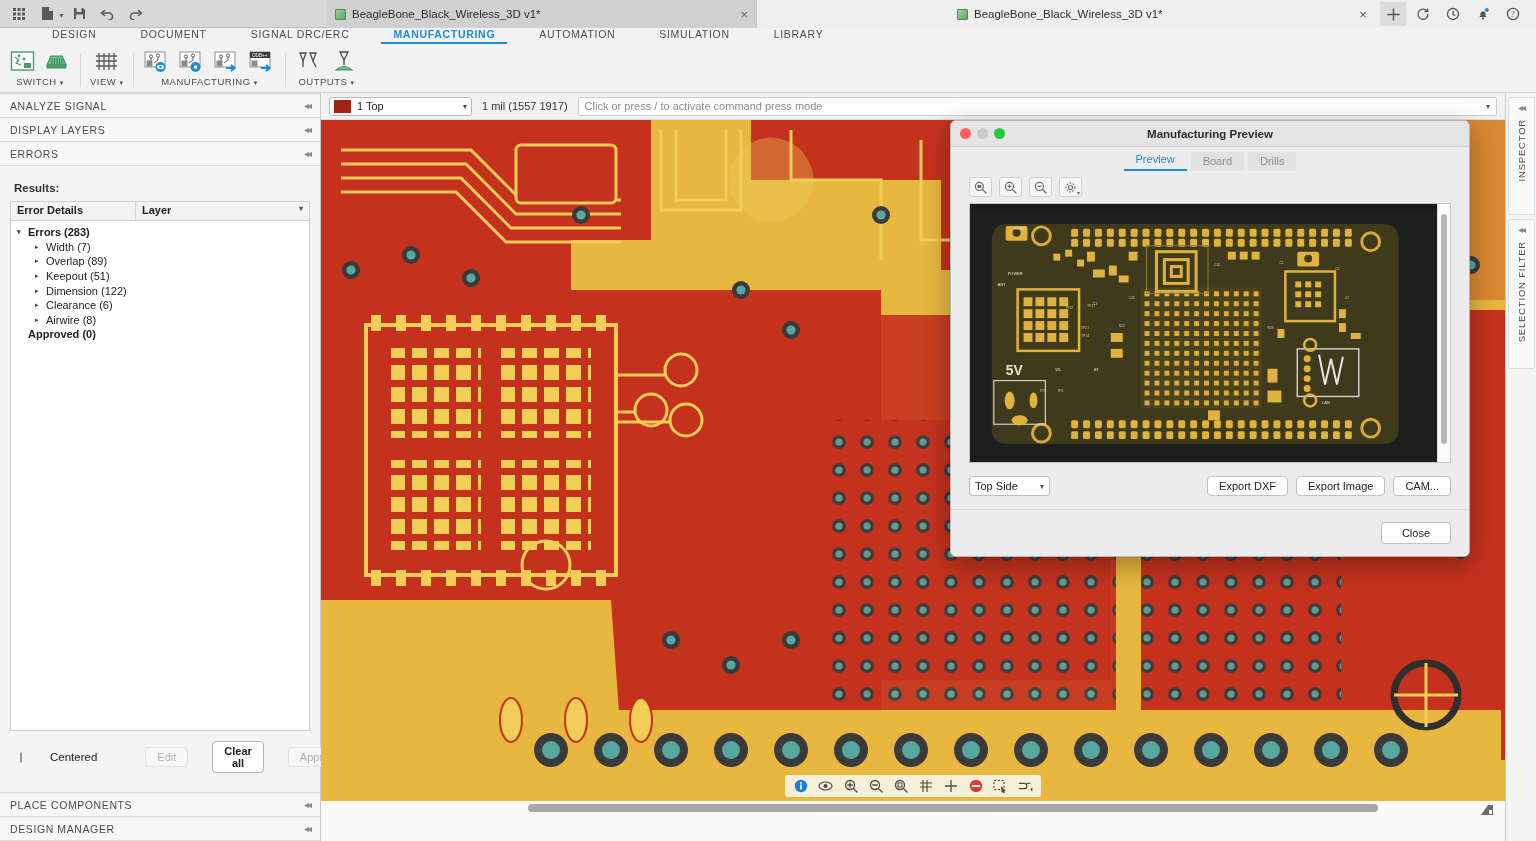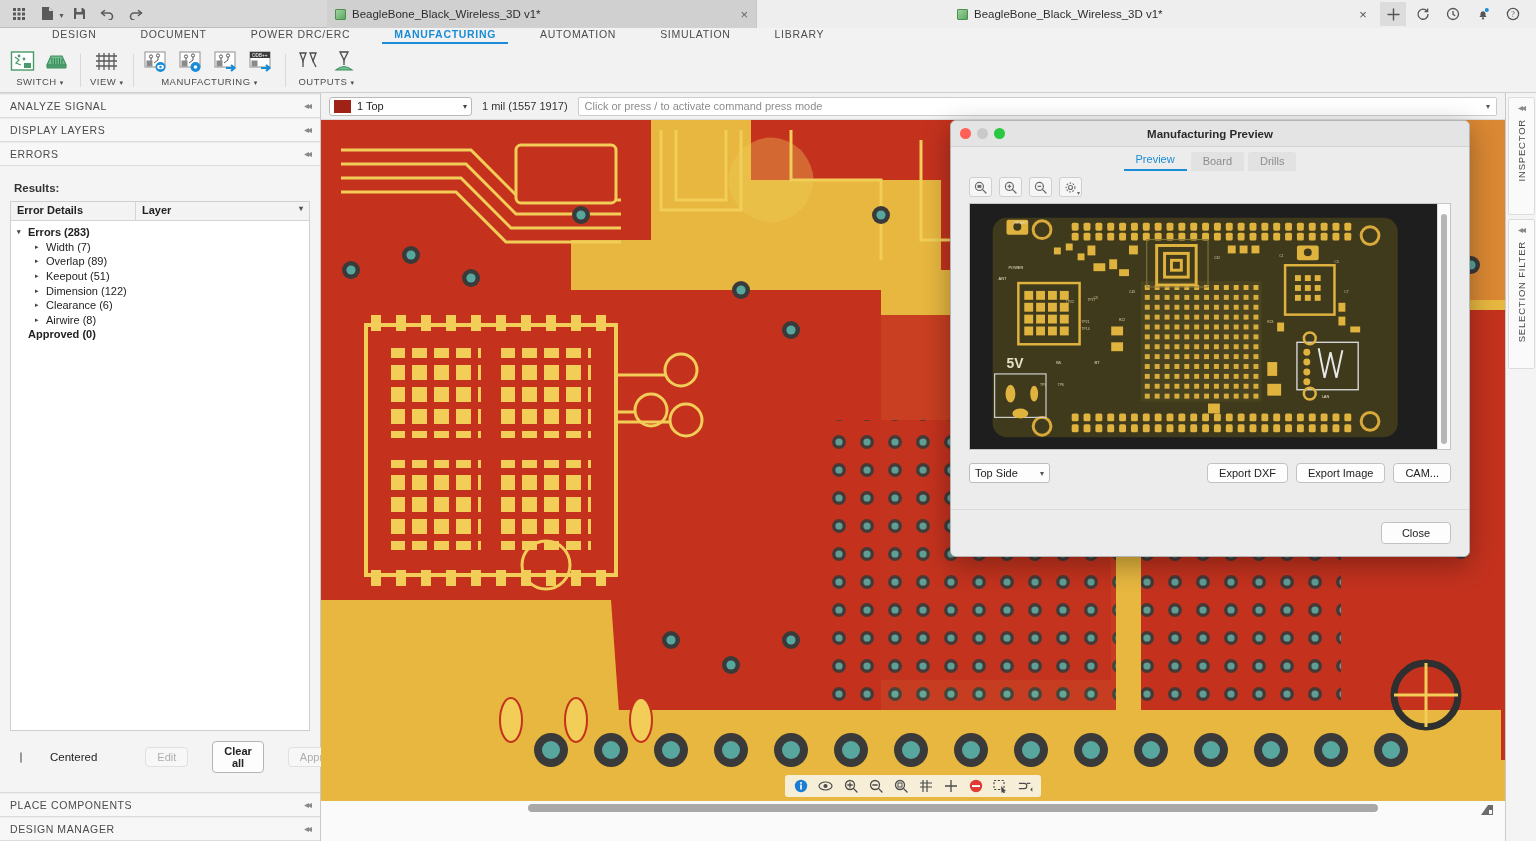--- a/index.html
+++ b/index.html
@@ -199,21 +199,21 @@
   .pv-thumb { position:absolute; left:3px; top:10px; width:6px; height:230px; background:#b6b6b6; border-radius:3px; }
   .dlg-mid { height:46px; display:flex; align-items:center; padding:0 18px; gap:8px; flex:none; }
   .sel {
     width:81px; height:20px; background:#fdfdfd; border:1px solid #bdbdbd; border-radius:3px;
     display:flex; align-items:center; padding:0 5px; font-size:11px; color:#222;
   }
   .sel .car { margin-left:auto; font-size:8px; color:#555; }
   .dlg-mid .spacer { flex:1; }
   .dlg-foot {
     height:47px; border-top:1px solid #d9d9d9; display:flex; align-items:center;
-    justify-content:flex-end; padding-right:18px; flex:none; background:#ececec;margin-top:13px;
+    justify-content:flex-end; padding-right:18px; flex:none; background:#ececec;
   }
 </style>
 </head>
 <body>
 
 <div class="app">
 
   <div class="titlebar">
     <div class="tb-icons">
       <div class="tb-btn">
@@ -302,21 +302,21 @@
               <text x="7" y="10.2" font-size="8" text-anchor="middle" fill="currentColor" font-family="Liberation Serif, serif">?</text>
             </svg>
         </span>
       </div>
     </div>
   </div>
 
   <div class="ribbon-tabs">
     <div class="rtab">DESIGN</div>
     <div class="rtab">DOCUMENT</div>
-    <div class="rtab">POWER DRC/ERC</div>
+    <div class="rtab">SIGNAL DRC/ERC</div>
     <div class="rtab active">MANUFACTURING</div>
     <div class="rtab">AUTOMATION</div>
     <div class="rtab">SIMULATION</div>
     <div class="rtab">LIBRARY</div>
   </div>
 
   <div class="ribbon">
 
     <div class="rgroup">
       <div class="ricons">

